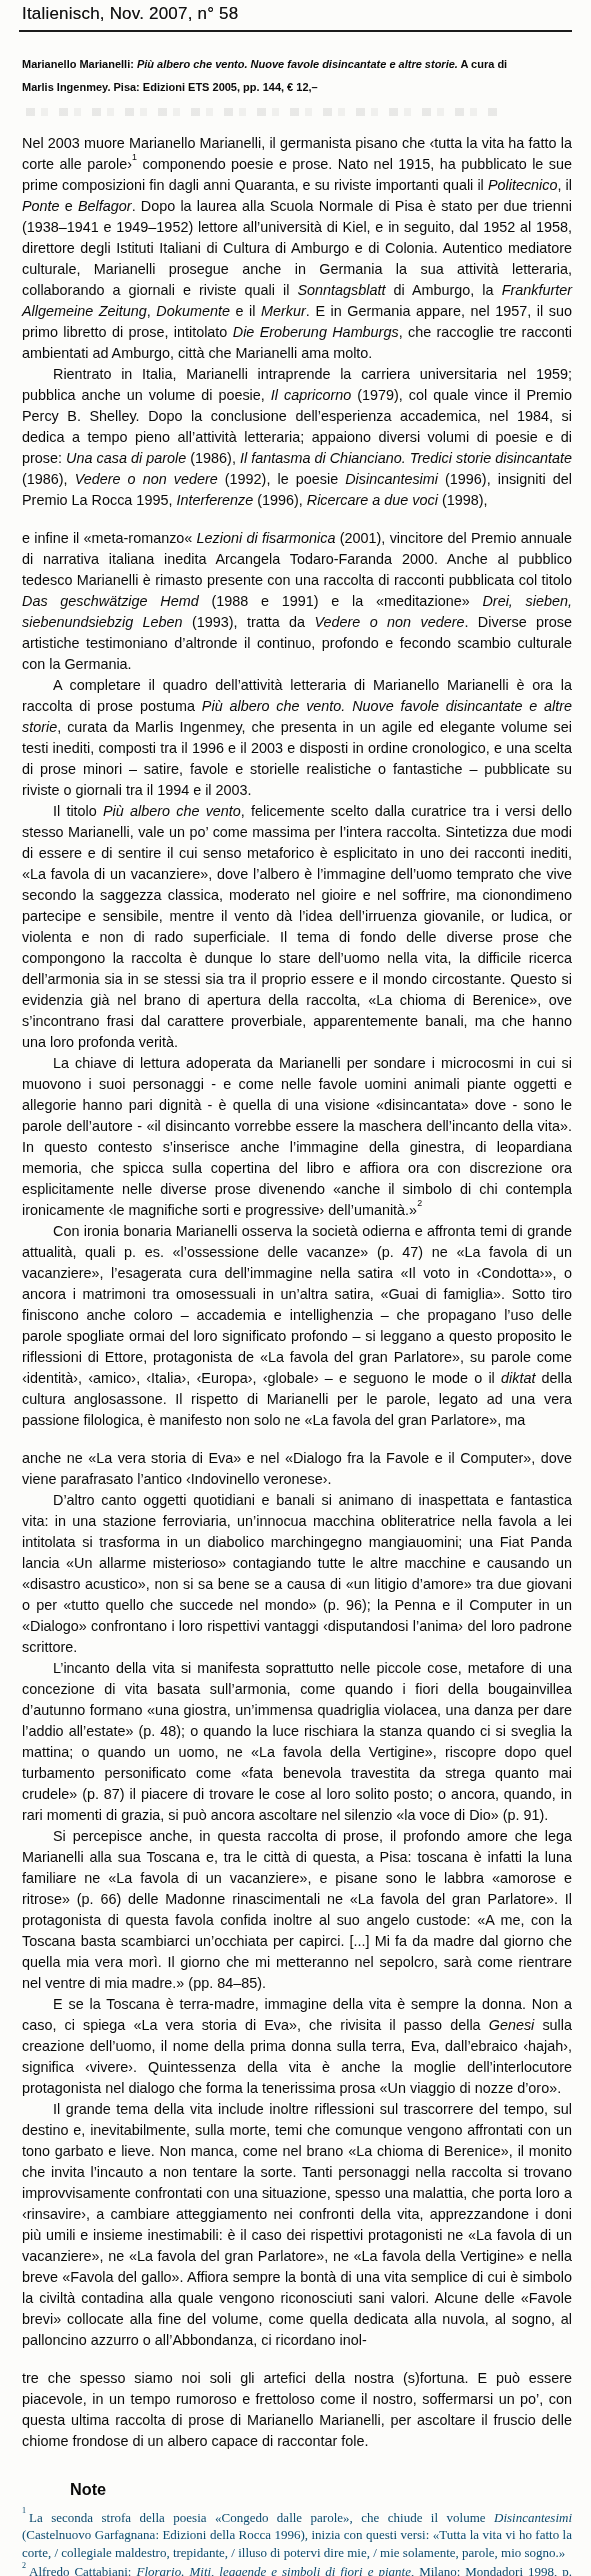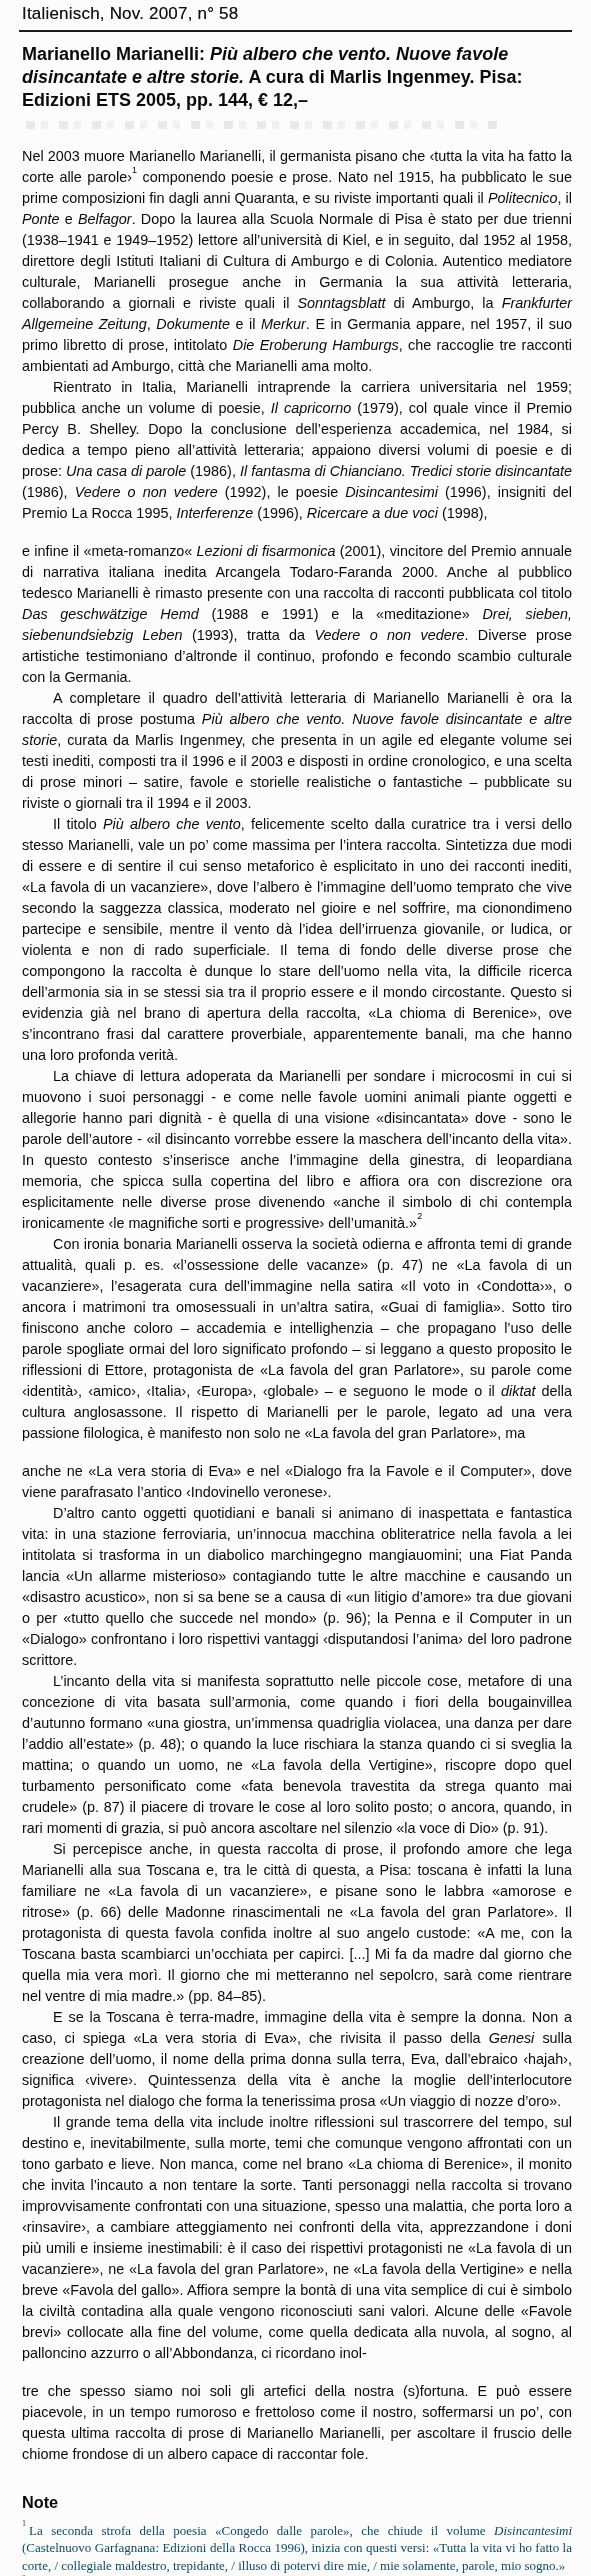--- a/index.html
+++ b/index.html
@@ -18,24 +18,24 @@
     font-size:17px;
     font-weight:500;
     letter-spacing:0.2px;
     color:#111;
     text-shadow:0 0 0.4px rgba(0,0,0,.55);
   }
   .header-rule{
     height:2.2px;background:#1c1c1c;margin-top:5.2px;margin-left:-3px;
   }
   .review-title{
-    margin-top:11px;
+    margin-top:21px;
     font-family:"Liberation Sans",sans-serif;
     font-weight:bold;
-    font-size:18px;line-height:23px;
+    font-size:11px;line-height:23px;
     color:#0a0a0a;
     max-width:517px;
   }
   .ghost-artifact{
     height:8.1px;width:86%;
     margin:9.6px 0 0 4.4px;
     background:repeating-linear-gradient(90deg,rgba(90,90,85,.16) 0 9px,transparent 9px 15.5px,rgba(90,90,85,.10) 15.5px 22px,transparent 22px 33px);
     filter:blur(0.7px);
     opacity:.75;
   }
@@ -60,20 +60,21 @@
     text-align:right;
     padding-right:3px;
     color:#101010;
   }
   .notes-heading{
     margin-top:28px;
     font-family:"Liberation Sans",sans-serif;
     font-weight:bold;
     font-size:16.3px;
     color:#0a0a0a;
+    margin-left:48px;
   }
   .footnotes{
     margin-top:9.6px;
     font-family:"Liberation Serif","DejaVu Serif",serif;
     font-size:13px;
     line-height:17.4px;
     text-align:justify;
     color:#0c4a6e;
   }
   .footnotes .fn{margin:0 0 2.2px 0;}

